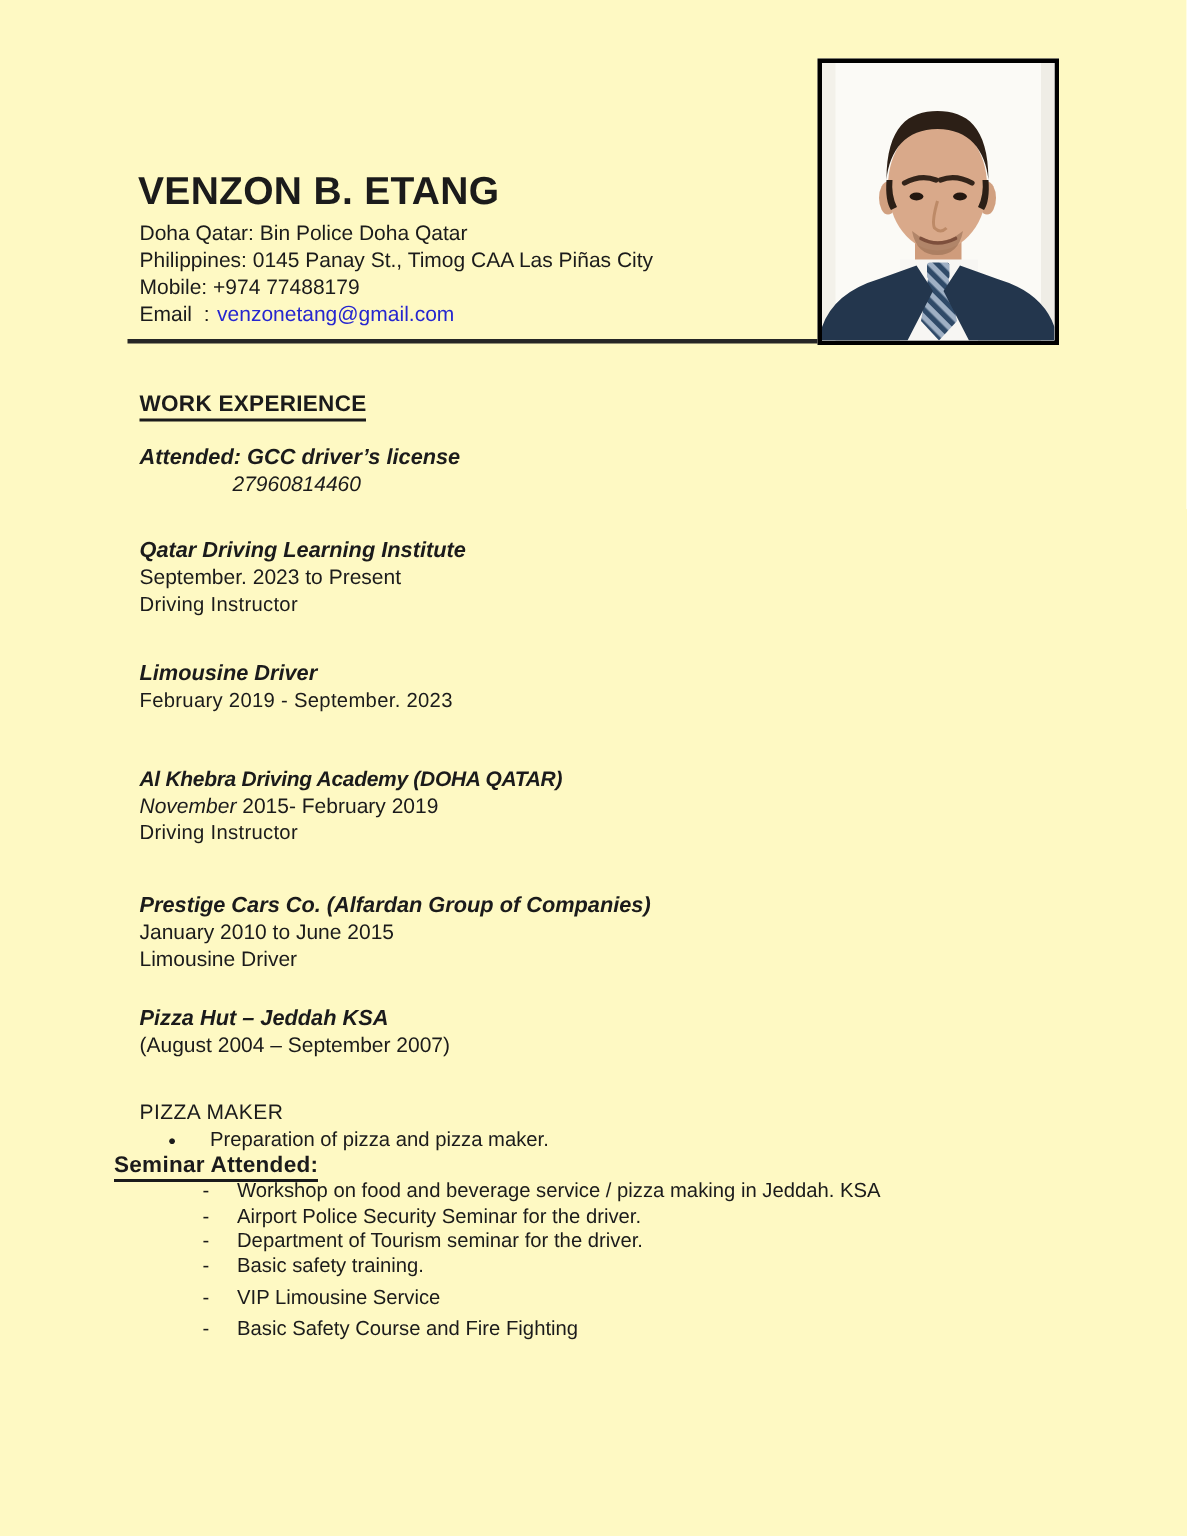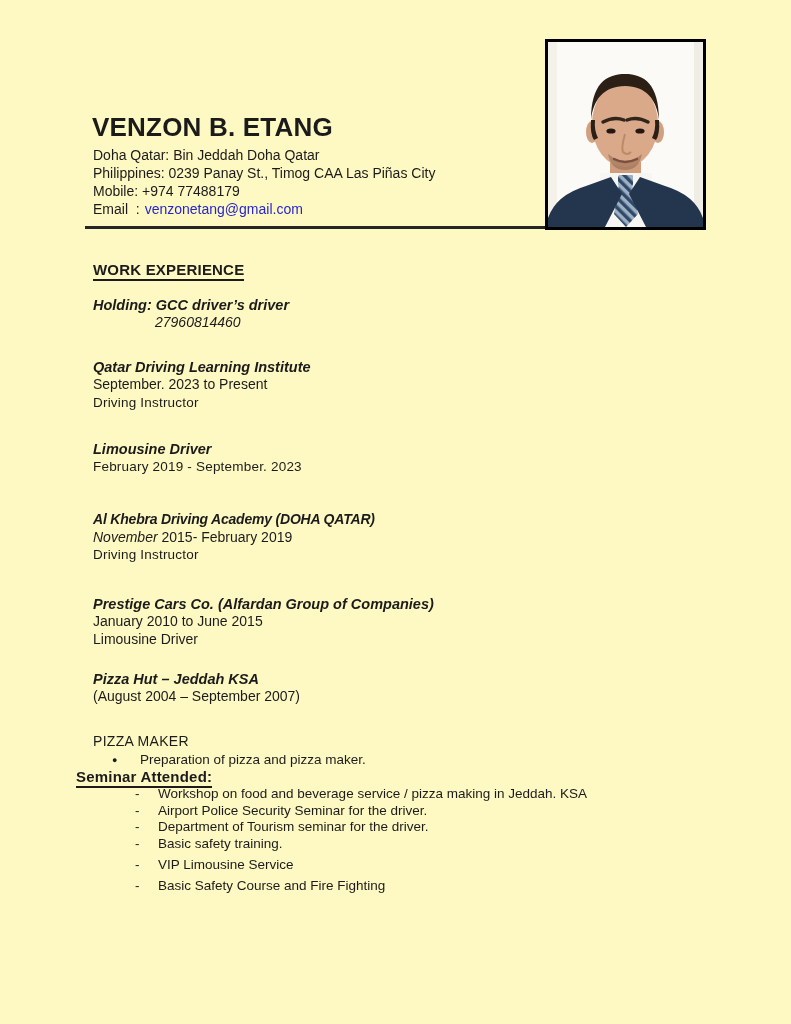--- a/index.html
+++ b/index.html
@@ -120,33 +120,33 @@
       <path d="M77,92 q-4,14 -2,18 q4,4 8,0" stroke="#bd8a67" stroke-width="2" fill="none"></path>
 
       <path d="M60,112 q17,14 34,0 q-3,16 -17,16 q-14,0 -17,-16" fill="#8a6148" opacity="0.5"></path>
 
       <path d="M66,117 q11,6 23,0" stroke="#7d4f3c" stroke-width="2.4" fill="none" stroke-linecap="round"></path>
     </svg>
   </div>
 
   <div class="abs name">VENZON B. ETANG</div>
   <div class="abs contact">
-    <div>Doha Qatar: Bin Jeddah Doha Qatar</div>
-    <div>Philippines: 0239 Panay St., Timog CAA Las Piñas City</div>
+    <div>Doha Qatar: Bin Police Doha Qatar</div>
+    <div>Philippines: 0145 Panay St., Timog CAA Las Piñas City</div>
     <div>Mobile: +974 77488179</div>
     <div>
       <span>Email&nbsp;&nbsp;:</span><a class="email-link">venzonetang@gmail.com</a>
     </div>
   </div>
   <div class="abs header-rule"></div>
 
   <div class="abs section-heading we-heading">WORK EXPERIENCE</div>
 
   <div class="abs job license-block">
-    <div class="job-title">Holding: GCC driver’s driver</div>
+    <div class="job-title">Attended: GCC driver’s license</div>
     <div class="license-number">27960814460</div>
   </div>
 
   <div class="abs job job-qdli">
     <div class="job-title">Qatar Driving Learning Institute</div>
     <div class="job-dates">September. 2023 to Present</div>
     <div class="job-role">Driving Instructor</div>
   </div>
 
   <div class="abs job job-limo">

